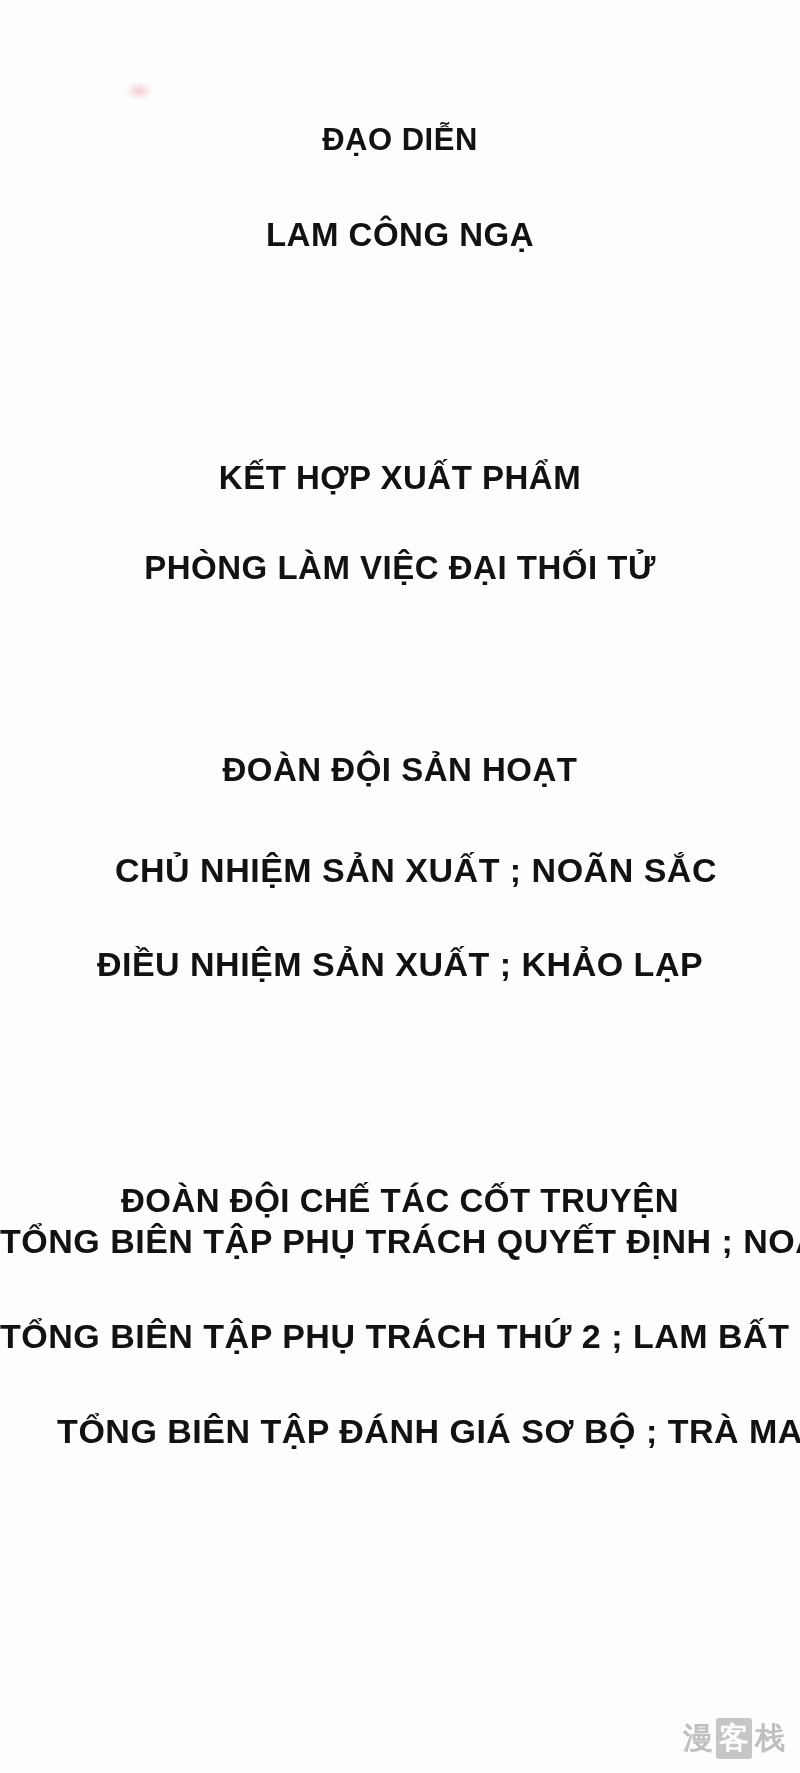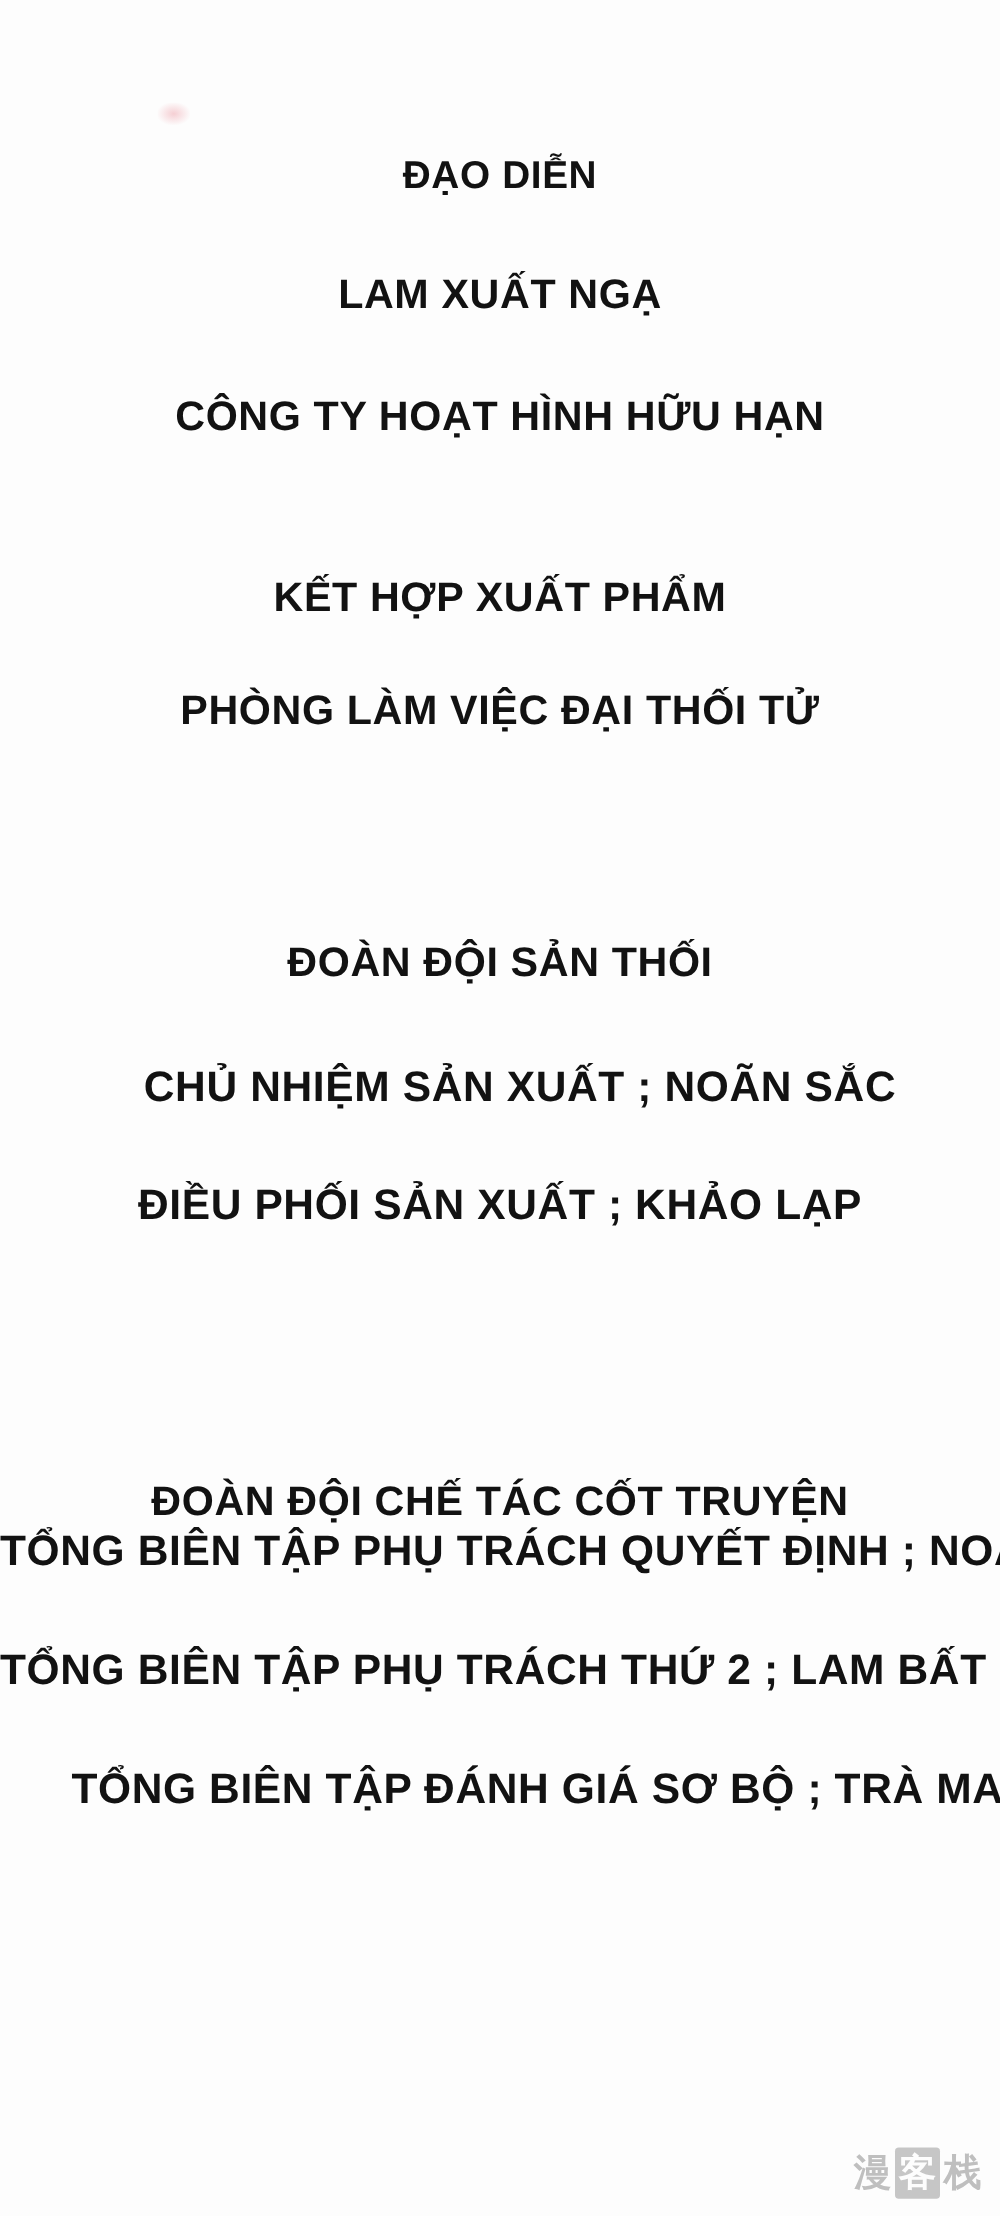--- a/index.html
+++ b/index.html
@@ -97,45 +97,44 @@
 
   <div class="smudge"></div>
 
   <div class="credits">
 
     <div class="blk" style="top:124px;">
       <div class="line s-31">ĐẠO  DIỄN</div>
     </div>
 
     <div class="blk" style="top:218px;">
-      <div class="line s-33">LAM XUẤT NGẠ</div>
+      <div class="line s-33">LAM CÔNG NGẠ</div>
     </div>
 
     <div class="blk tight" style="top:316px;">
-      <div class="line s-33">CÔNG TY HOẠT HÌNH HỮU HẠN</div>
     </div>
 
     <div class="blk" style="top:461px;">
       <div class="line s-33">KẾT HỢP XUẤT PHẨM</div>
     </div>
 
     <div class="blk" style="top:551px;">
       <div class="line s-33">PHÒNG LÀM VIỆC ĐẠI THỐI TỬ</div>
     </div>
 
     <div class="blk" style="top:753px;">
-      <div class="line s-33">ĐOÀN ĐỘI SẢN THỐI</div>
+      <div class="line s-33">ĐOÀN ĐỘI SẢN HOẠT</div>
     </div>
 
     <div class="blk" style="top:853px;padding-left:16px;">
       <div class="line s-34">CHỦ NHIỆM SẢN XUẤT ; NOÃN SẮC</div>
     </div>
 
     <div class="blk" style="top:947px;">
-      <div class="line s-34">ĐIỀU PHỐI SẢN XUẤT  ; KHẢO LẠP</div>
+      <div class="line s-34">ĐIỀU NHIỆM SẢN XUẤT  ; KHẢO LẠP</div>
     </div>
 
     <div class="blk" style="top:1184px;">
       <div class="line s-33">ĐOÀN ĐỘI CHẾ TÁC CỐT TRUYỆN</div>
     </div>
 
     <div class="blk" style="top:1224px;">
       <div class="line s-34">TỔNG BIÊN TẬP PHỤ TRÁCH QUYẾT ĐỊNH ; NOÃN SẮC</div>
     </div>
 

